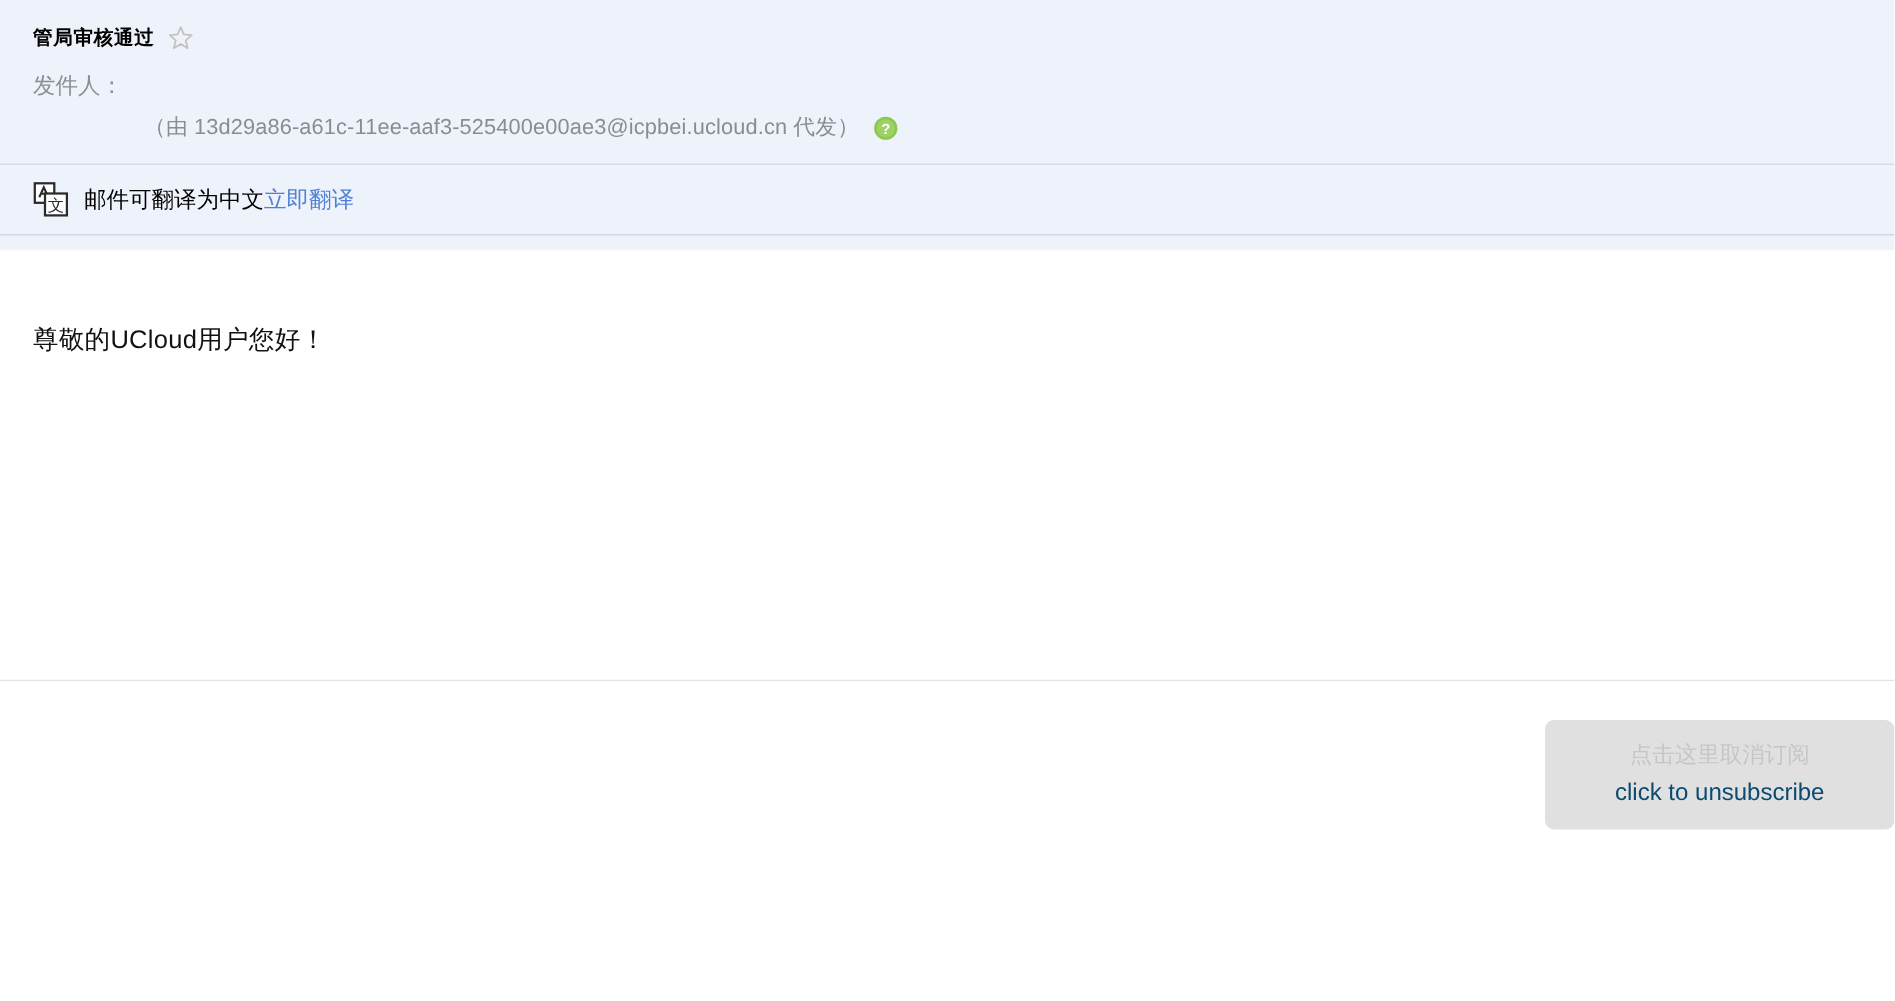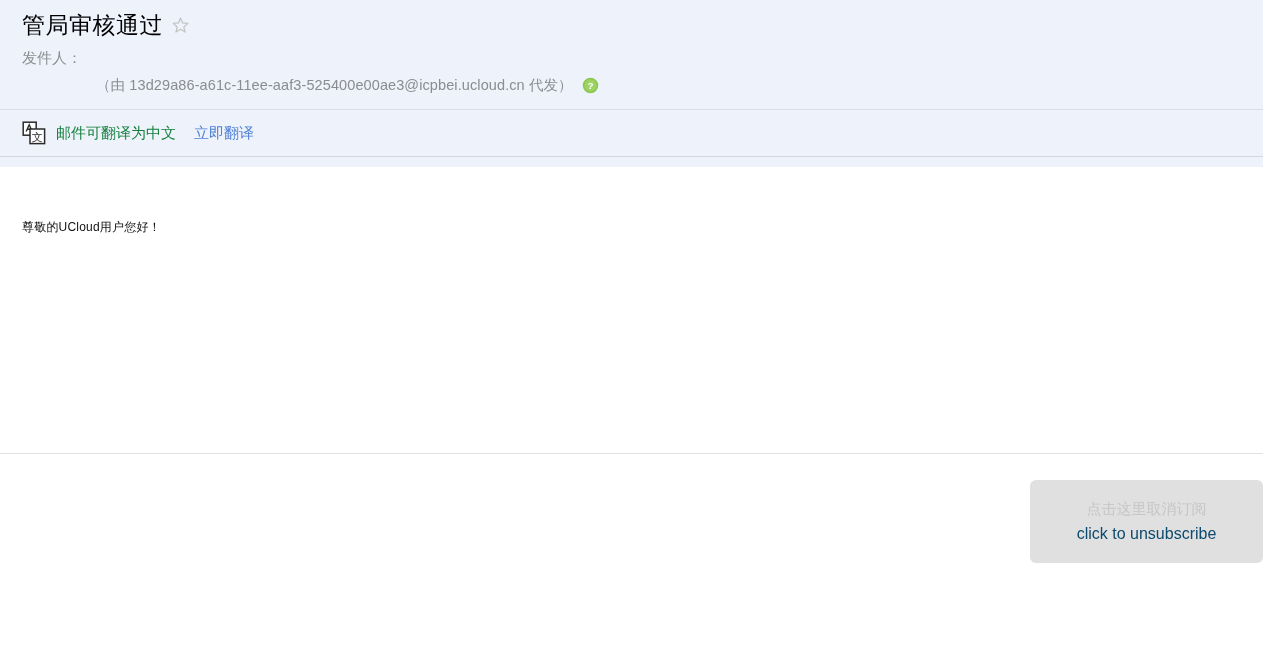--- a/index.html
+++ b/index.html
@@ -20,22 +20,22 @@
     background: #eef2fb;
     padding: 12px 0 10px 0;
     position: relative;
   }
   .subject-row {
     display: flex;
     align-items: center;
     padding: 0 0 6px 22px;
   }
   .subject-title {
-    font-size: 23px;
-    font-weight: normal;
+    font-size: 13px;
+    font-weight: bold;
     color: #000000;
     line-height: 26px;
     letter-spacing: 0.5px;
   }
   .star-icon {
     margin-left: 8px;
     display: inline-flex;
     align-items: center;
     cursor: pointer;
   }
@@ -122,39 +122,38 @@
     align-items: center;
     padding: 11px 0 11px 22px;
   }
   .translate-icon {
     display: inline-flex;
     align-items: center;
     margin-right: 10px;
   }
   .translate-text {
     font-size: 15px;
-    color: #15803d;
-    margin-right: 18px;
+    color: #000000;
   }
   .translate-link {
     font-size: 15px;
     color: #4f80d6;
     cursor: pointer;
     text-decoration: none;
   }
 
   
   .mail-body {
     background: #ffffff;
     padding: 0 22px;
     position: relative;
     height: 286px;
   }
   .greeting {
-    font-size: 12px;
+    font-size: 17px;
     color: #111111;
     padding-top: 48px;
     line-height: 24px;
     letter-spacing: 0.2px;
   }
   .paragraph {
     font-size: 17px;
     color: #111111;
     padding-top: 34px;
     padding-left: 44px;
@@ -172,21 +171,21 @@
   .footer-area {
     position: relative;
     height: 129px;
     background: #ffffff;
   }
   .unsubscribe-box {
     position: absolute;
     right: 0px;
     top: 26px;
     width: 233px;
-    height: 83px;
+    height: 73px;
     background: #e0e0e0;
     border-radius: 6px;
     display: flex;
     flex-direction: column;
     align-items: center;
     justify-content: center;
     cursor: pointer;
     margin-left: 32px;
   }
   .unsub-cn {

